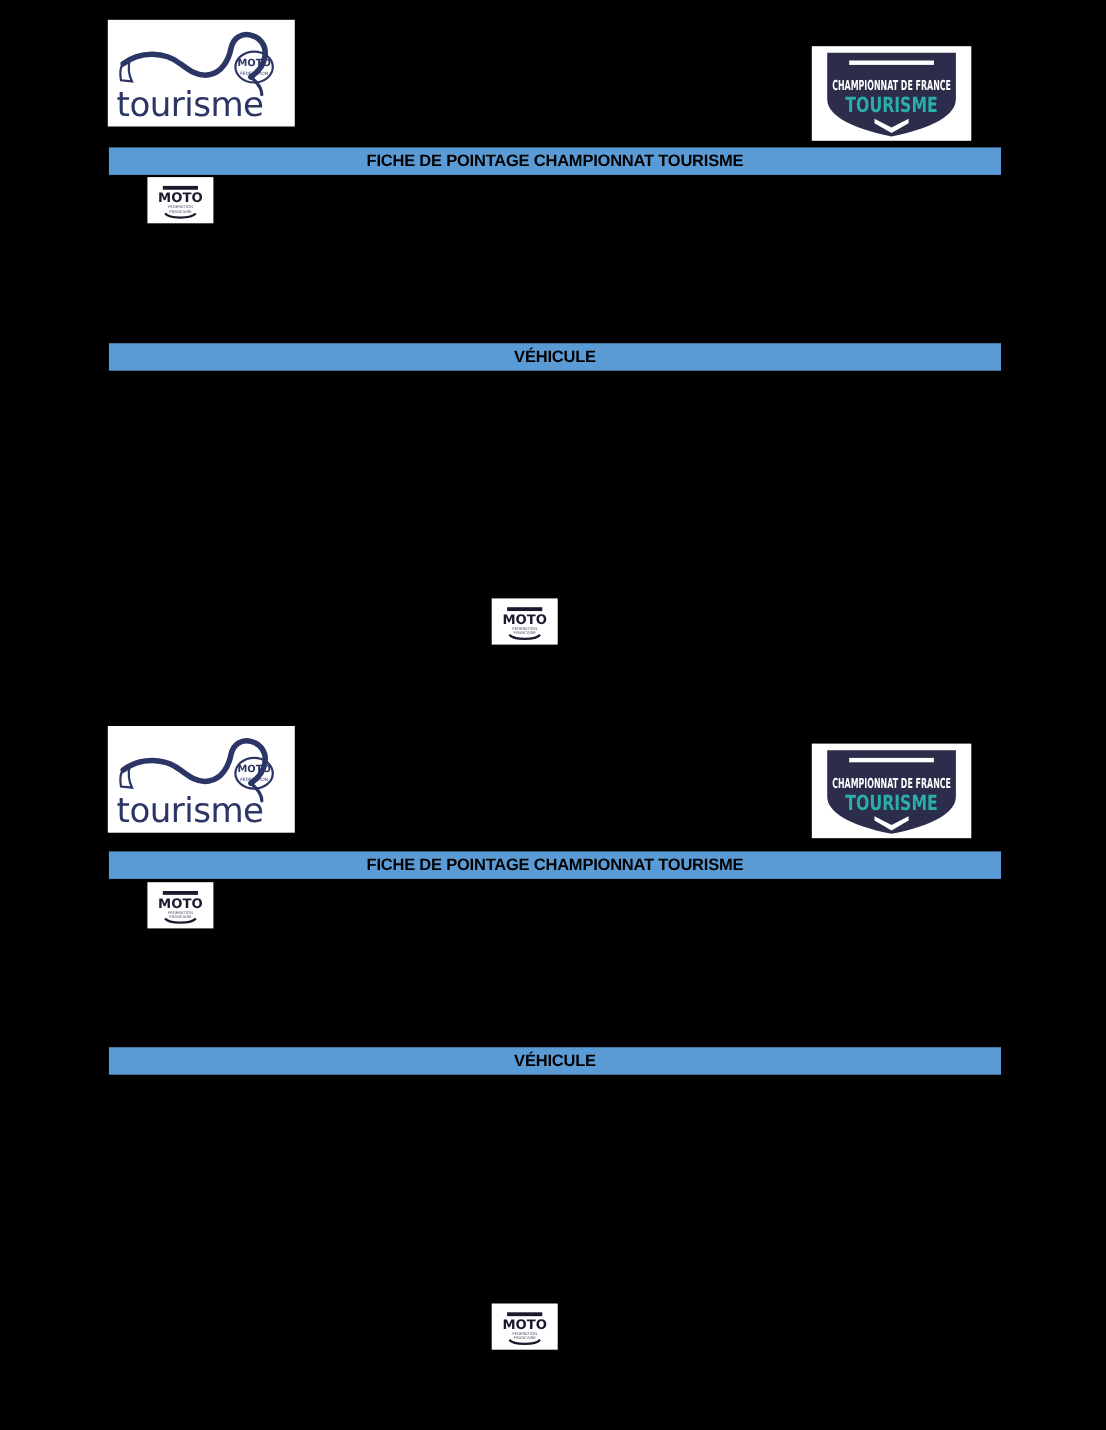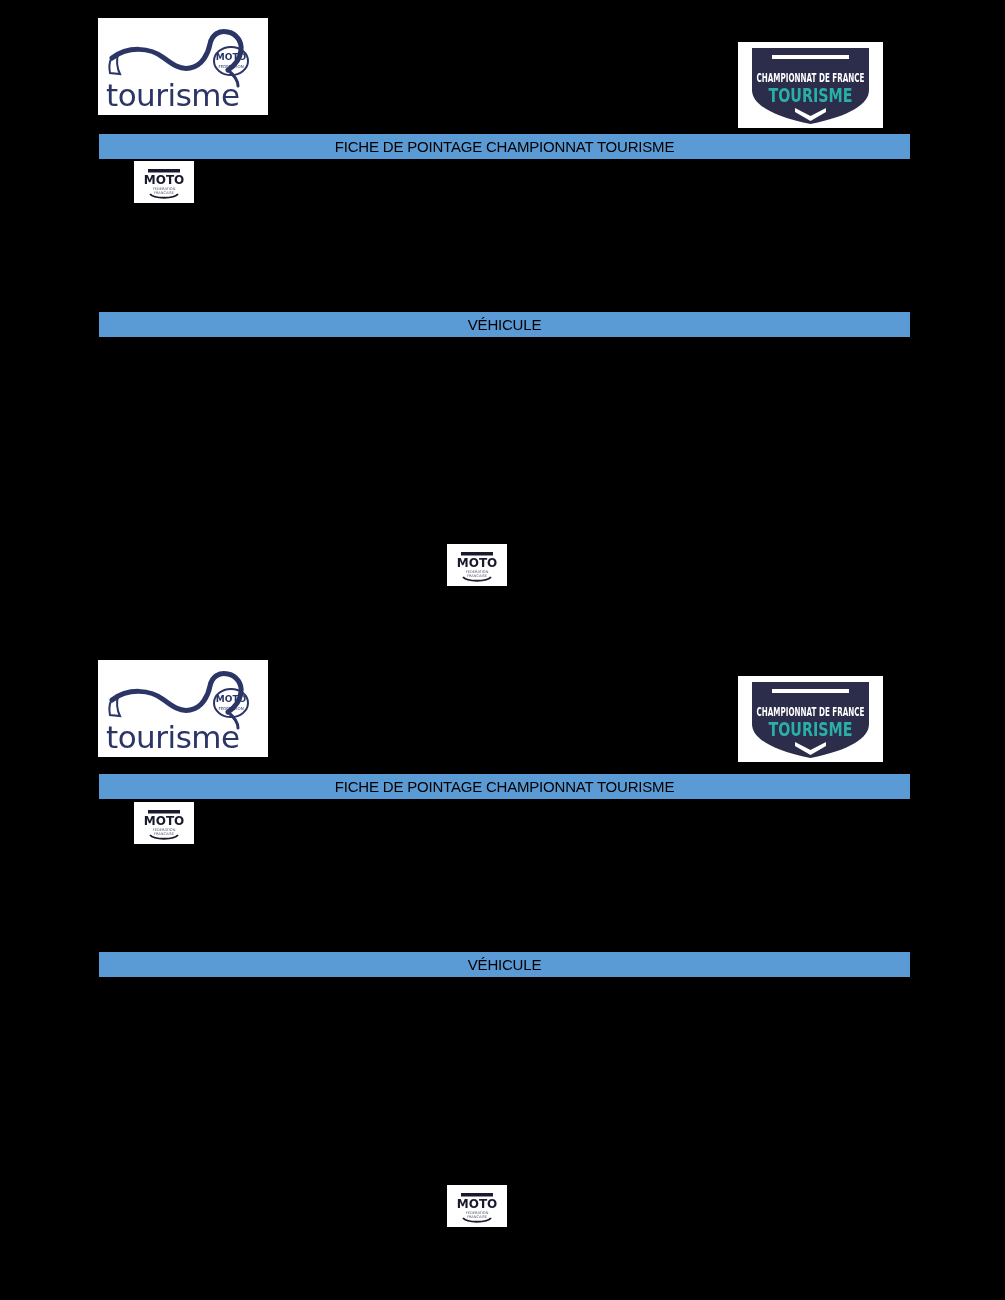--- a/index.html
+++ b/index.html
@@ -29,21 +29,21 @@
   
   .ffm-logo{overflow:hidden;}
   .ffm-svg{position:absolute;left:0;top:0;width:100%;height:100%;}
 
   
   .bar{
     position:absolute;left:99px;width:811px;height:25px;
     background:#5b9bd5;
     color:#000000;
     font-family:"Liberation Sans",sans-serif;
-    font-weight:normal;font-size:15px;
+    font-weight:bold;font-size:15px;
     display:flex;align-items:center;justify-content:center;
     letter-spacing:-0.2px;
     white-space:nowrap;
   }
 </style>
 </head>
 <body>
 
 <div class="page" style="top:0px;height:650px;">
 

